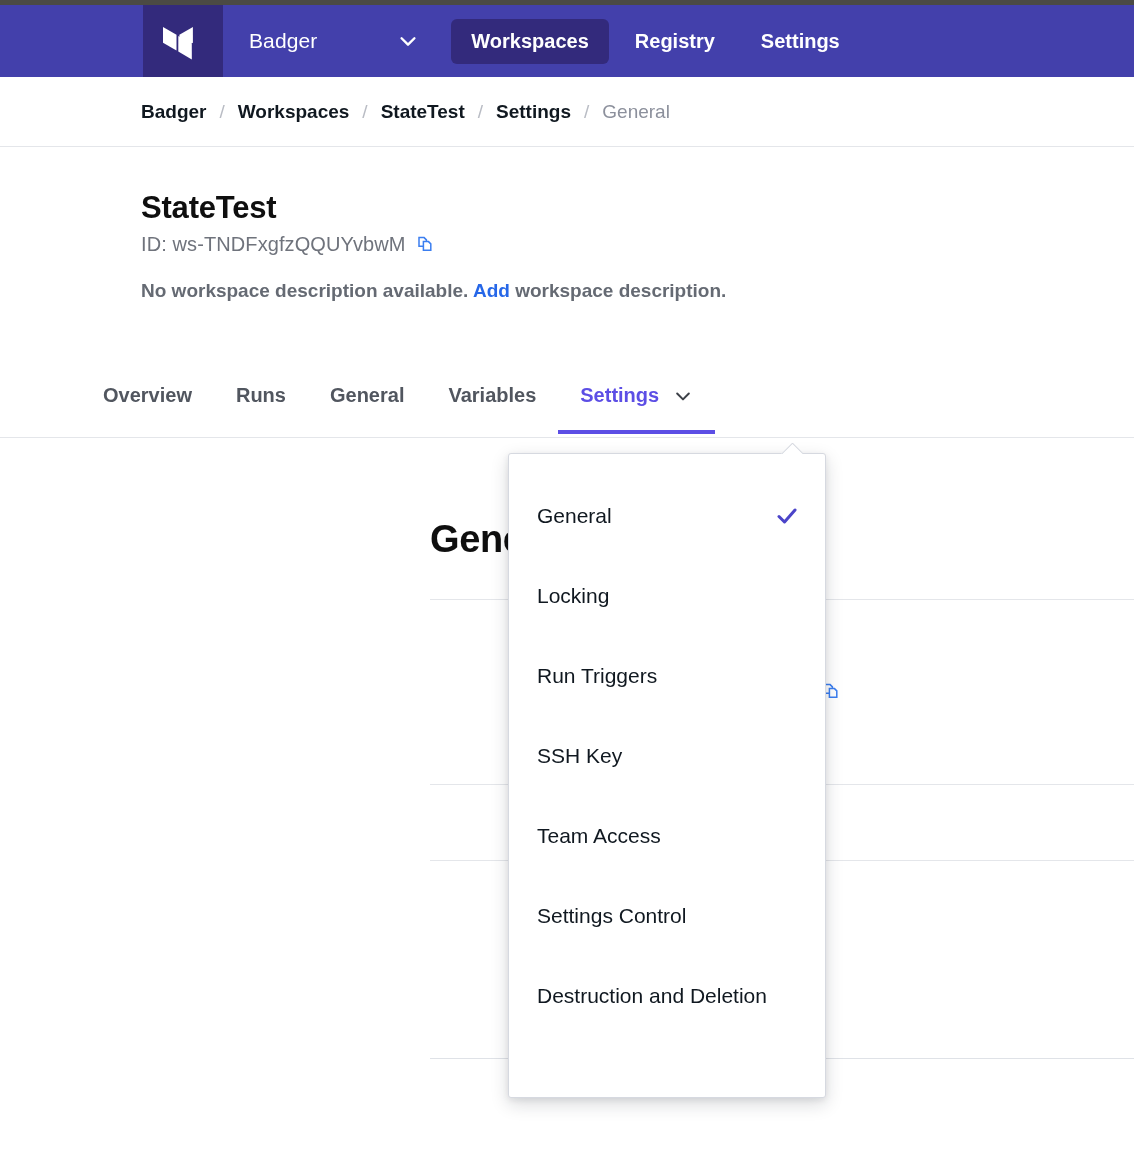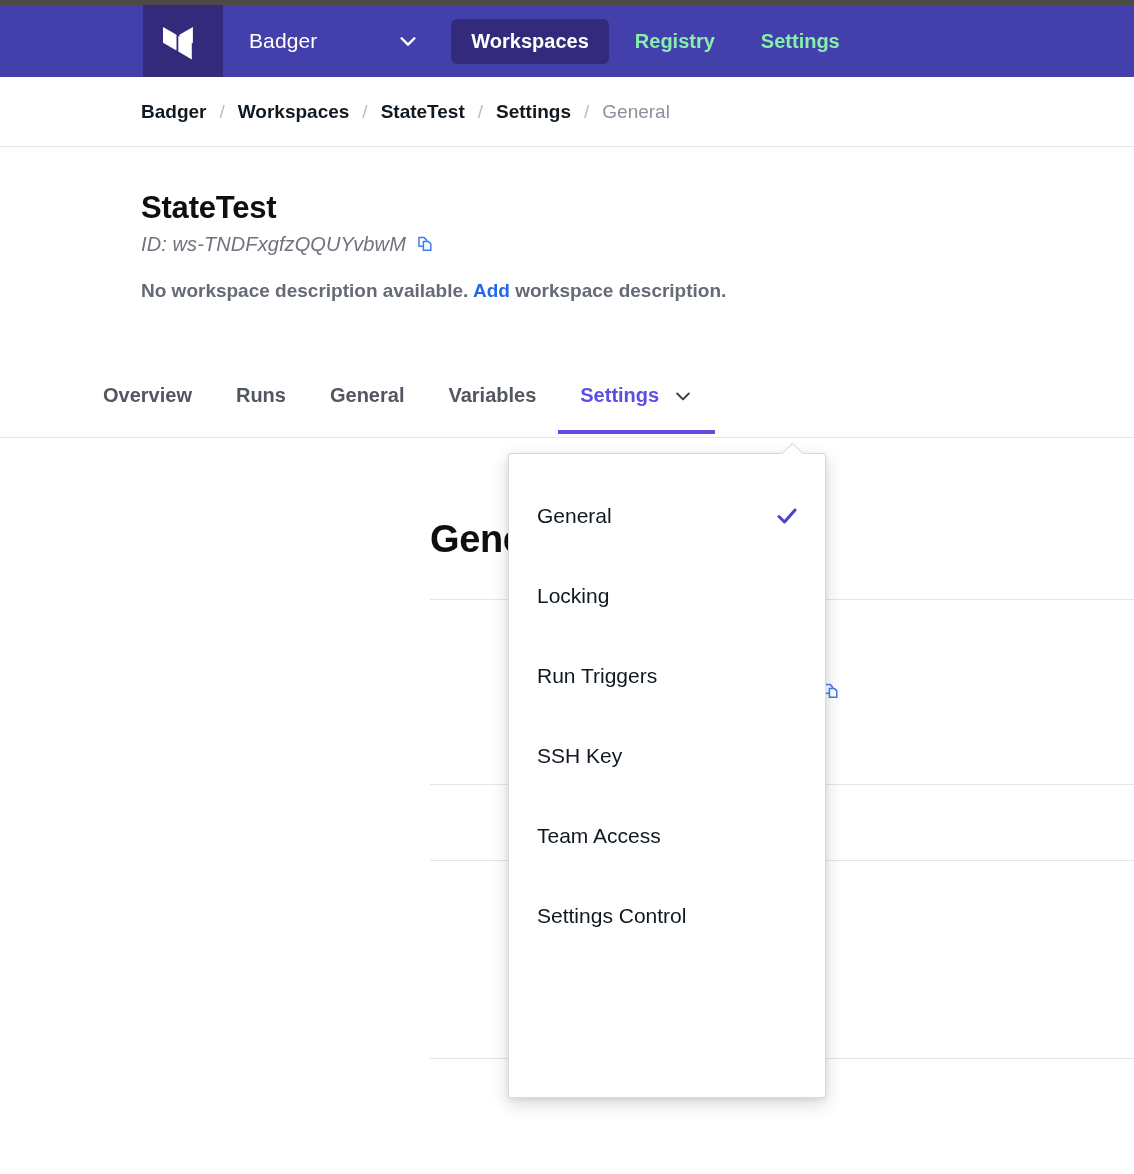--- a/index.html
+++ b/index.html
@@ -71,21 +71,21 @@
     color: #ffffff;
   }
 
   .nav-links {
     display: flex;
     align-items: center;
     gap: 6px;
     margin-left: 14px;
   }
   .nav-link {
-    color: #86efac;
+    color: #ffffff;
     font-size: 20px;
     font-weight: bold;
     padding: 11px 20px;
     border-radius: 6px;
     cursor: pointer;
     white-space: nowrap;
   }
   .nav-link.active {
     background: #332a7c;
     color: #ffffff;
@@ -134,21 +134,20 @@
     font-weight: bold;
     color: #0f0f0f;
     letter-spacing: -0.2px;
     line-height: 1.2;
   }
   .ws-id-row {
     margin-top: 7px;
     display: flex;
     align-items: center;
     gap: 10px;
-    font-style: italic;
   }
   .ws-id {
     font-size: 20px;
     color: #6f737c;
     letter-spacing: 0.1px;
   }
   .copy-btn {
     display: inline-flex;
     align-items: center;
     cursor: pointer;
@@ -419,17 +418,20 @@
       </li>
 
       <li class="dd-item">
         <span>Team Access</span>
       </li>
 
       <li class="dd-item">
         <span>Settings Control</span>
       </li>
 
+      <li class="dd-item">
+        <span>Destruction and Deletion</span>
+      </li>
 
     </ul>
   </div>
 
 </div>
 
 </body></html>

